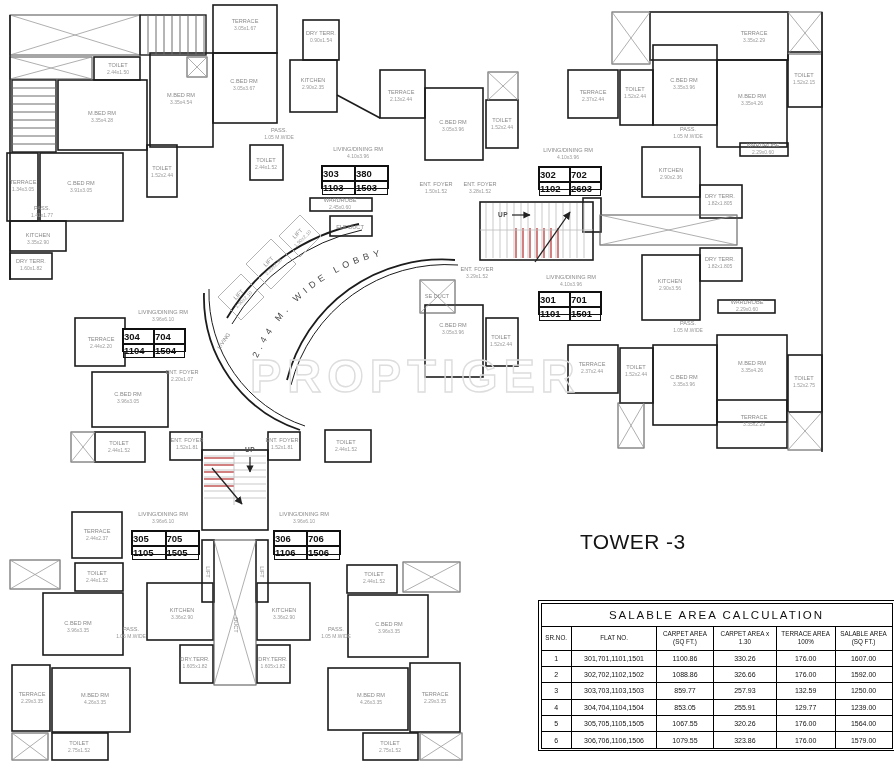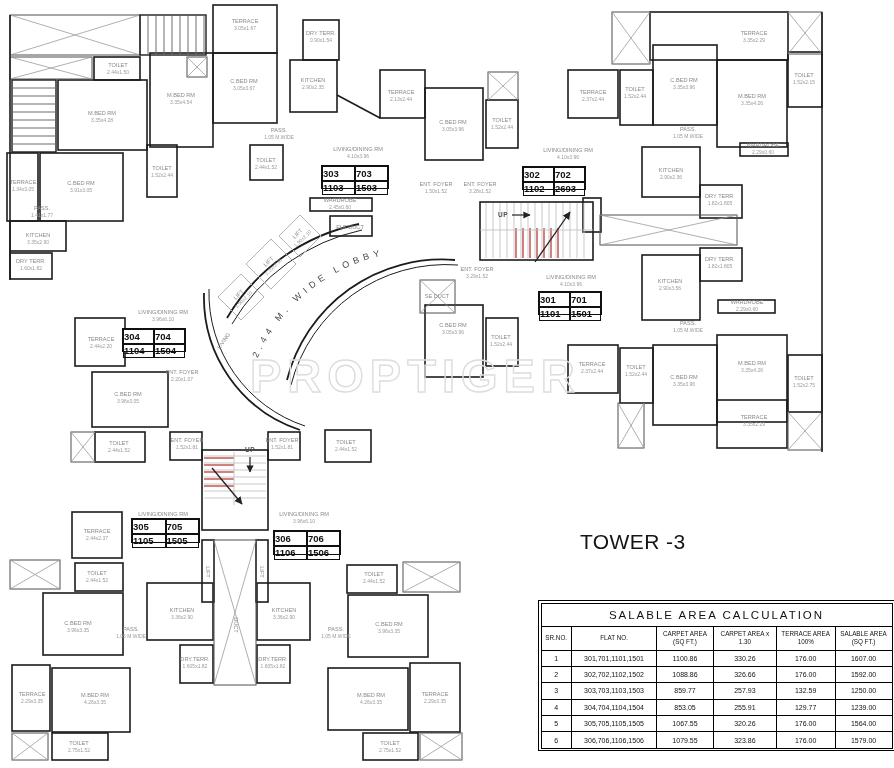--- a/index.html
+++ b/index.html
@@ -646,43 +646,43 @@
             <td class="tbl-cell">323.86</td>
             <td class="tbl-cell">176.00</td>
             <td class="tbl-cell">1579.00</td>
           </tr>
         </tbody>
     </table>
   </div>
 
 <div class="flat-box" style="left: 321px; top: 165px; width: 66px; height: 22px;">
       <div class="flat-cell">303</div>
-      <div class="flat-cell">703</div>
+      <div class="flat-cell">380</div>
       <div class="flat-cell">1103</div>
       <div class="flat-cell">1503</div>
     </div>
-    <div class="flat-box" style="left: 522px; top: 166px; width: 62px; height: 22px;">
+    <div class="flat-box" style="left: 538px; top: 166px; width: 62px; height: 22px;">
       <div class="flat-cell">302</div>
       <div class="flat-cell">702</div>
       <div class="flat-cell">1102</div>
       <div class="flat-cell">2693</div>
     </div>
     <div class="flat-box" style="left: 538px; top: 291px; width: 62px; height: 22px;">
       <div class="flat-cell">301</div>
       <div class="flat-cell">701</div>
       <div class="flat-cell">1101</div>
       <div class="flat-cell">1501</div>
     </div>
     <div class="flat-box" style="left: 122px; top: 328px; width: 62px; height: 22px;">
       <div class="flat-cell">304</div>
       <div class="flat-cell">704</div>
       <div class="flat-cell">1104</div>
       <div class="flat-cell">1504</div>
     </div>
-    <div class="flat-box" style="left: 131px; top: 518px; width: 67px; height: 23px;">
+    <div class="flat-box" style="left: 131px; top: 530px; width: 67px; height: 23px;">
       <div class="flat-cell">305</div>
       <div class="flat-cell">705</div>
       <div class="flat-cell">1105</div>
       <div class="flat-cell">1505</div>
     </div>
     <div class="flat-box" style="left: 273px; top: 530px; width: 66px; height: 23px;">
       <div class="flat-cell">306</div>
       <div class="flat-cell">706</div>
       <div class="flat-cell">1106</div>
       <div class="flat-cell">1506</div>

